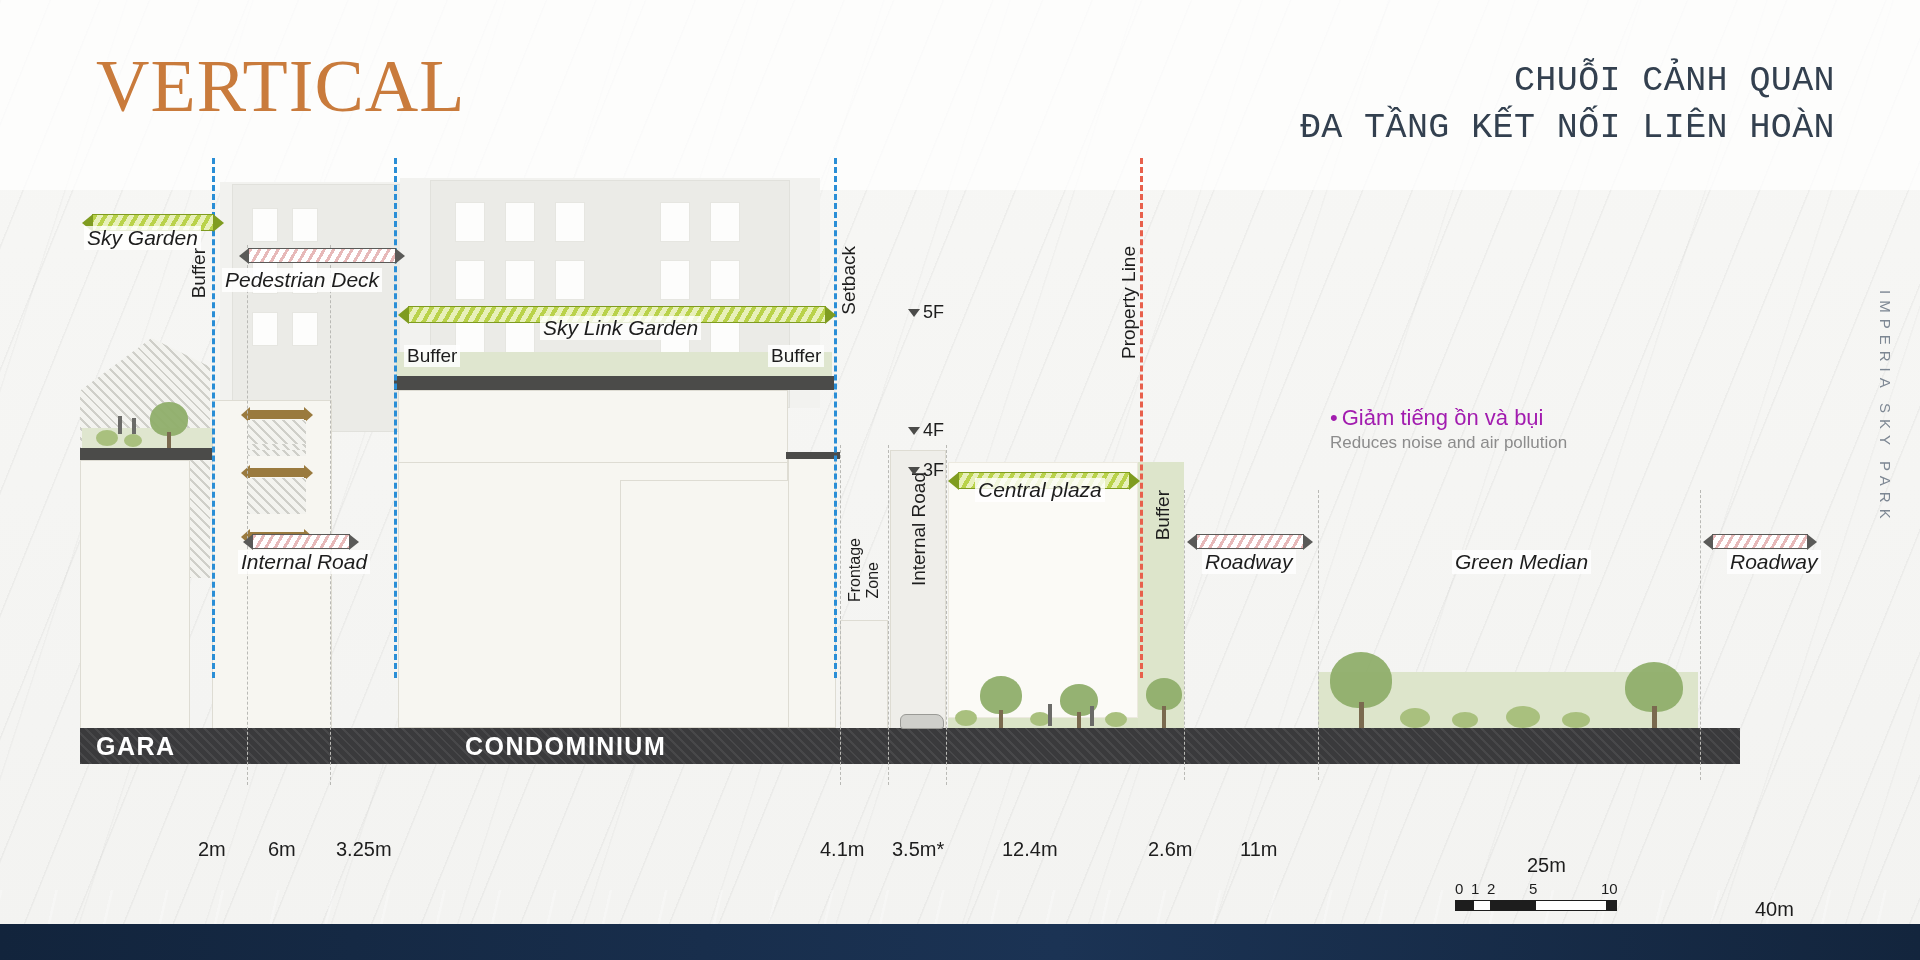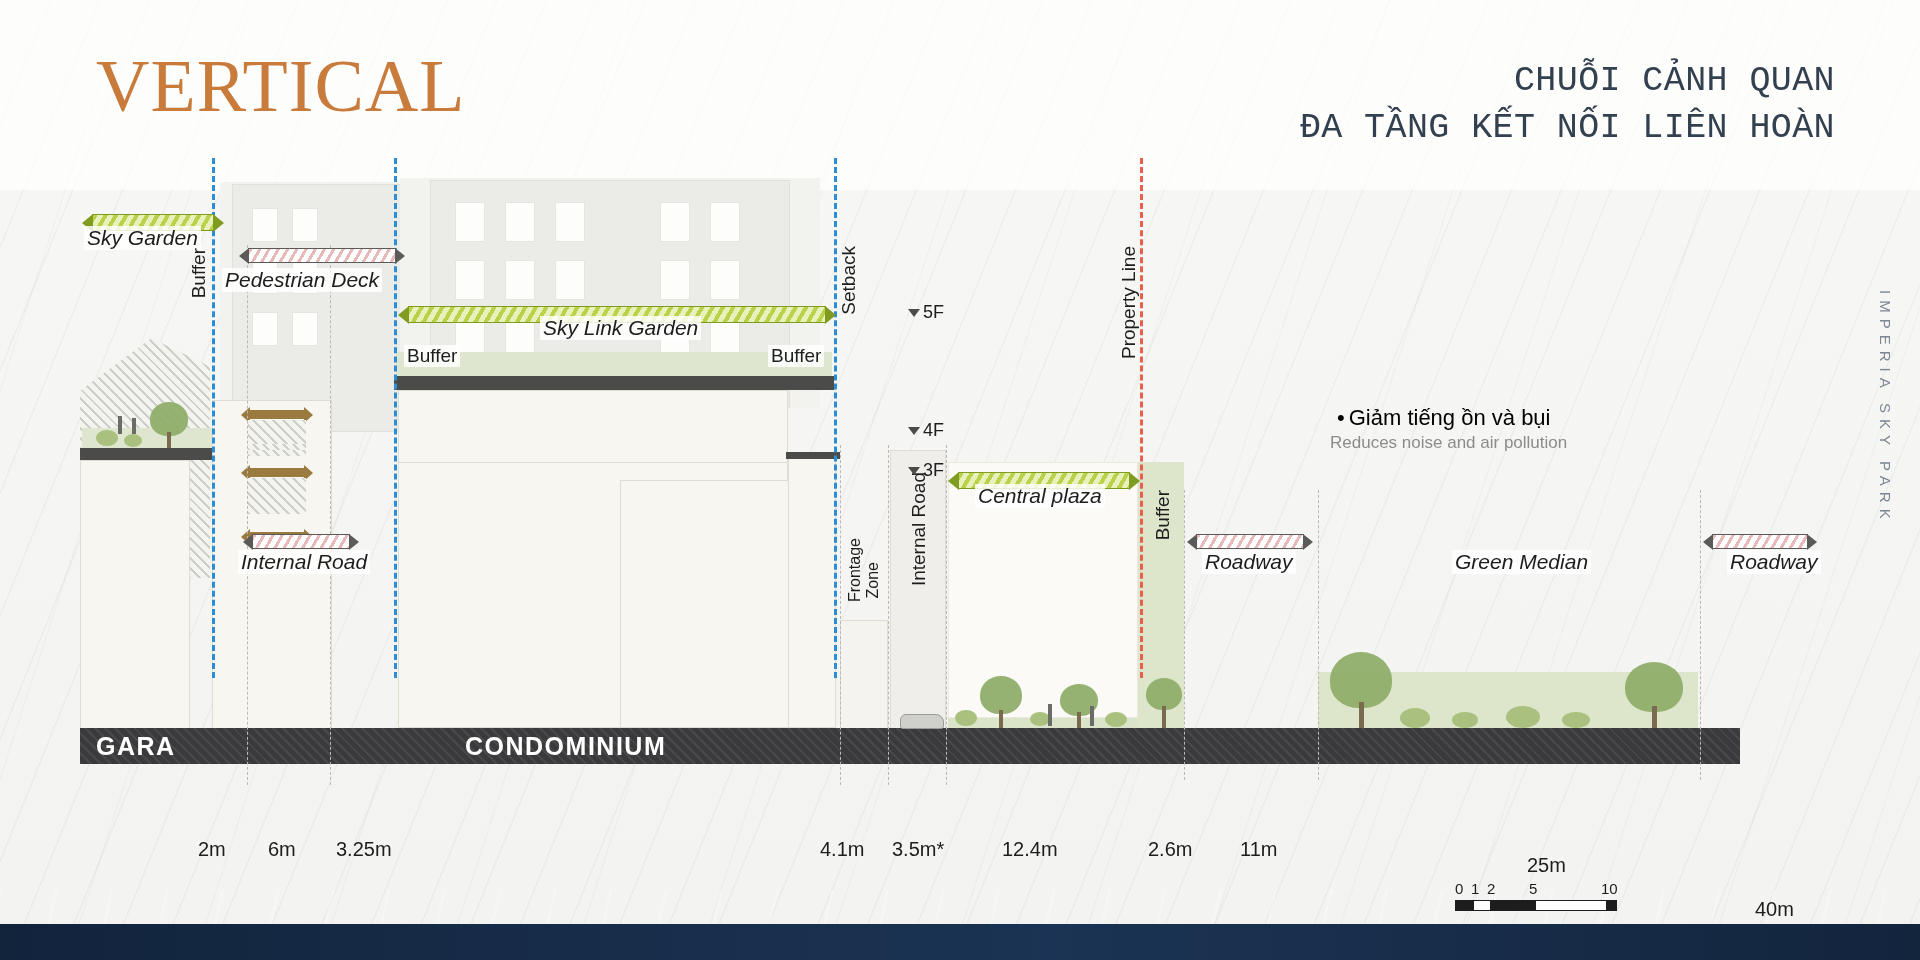--- a/index.html
+++ b/index.html
@@ -146,21 +146,21 @@
     border-left: 6px solid transparent; border-right: 6px solid transparent;
     border-top: 8px solid #4b4b49; vertical-align: middle;
   }
 
   
   .dim-row { position: absolute; top: 648px; left: 0; width: 1870px; height: 40px; }
   .dim { position: absolute; font-size: 20px; color: #1d1d1d; white-space: nowrap; }
 
   
   .bullets { position: absolute; left: 1330px; top: 215px; width: 420px; }
-  .b-main { font-size: 22px; color: #000000; margin: 0 7px 2px; }
+  .b-main { font-size: 22px; color: #a21caf; margin: 0 0 2px; }
   .b-main .dot { margin-right: 4px; }
   .b-sub { font-size: 17px; color: #8c8c8c; margin: 0 0 16px; }
 
   
   .scalebar { position: absolute; left: 1455px; top: 690px; width: 250px; }
   .sb-nums { position: relative; height: 18px; font-size: 15px; color: #1d1d1d; }
   .sb-nums span { position: absolute; top: 0; }
   .sb-bar { position: relative; height: 11px; margin-top: 2px; }
   .sb-seg { position: absolute; top: 0; height: 11px; border: 1px solid #1d1d1d; }
   .sb-dark { background: #1d1d1d; }
@@ -306,21 +306,21 @@
   <div class="lbl-w lbl-big" style="left:222px; top:78px;">Pedestrian Deck</div>
   <div class="lbl-w lbl-big" style="left:540px; top:126px;">Sky Link Garden</div>
   <div class="lbl-w" style="left:404px; top:155px;">Buffer</div>
   <div class="lbl-w" style="left:768px; top:155px;">Buffer</div>
   <div class="lbl-v" style="left:838px; top:56px;">Setback</div>
   <div class="lbl-v" style="left:1118px; top:56px;">Property Line</div>
   <div class="lbl-w lbl-big" style="left:238px; top:360px;">Internal Road</div>
   <div class="lbl-v" style="left:908px; top:282px;">Internal Road</div>
   <div class="lbl-v" style="left:846px; top:348px; font-size:16px;">Frontage</div>
   <div class="lbl-v" style="left:864px; top:372px; font-size:16px;">Zone</div>
-  <div class="lbl-w lbl-big" style="left:975px; top:294px;text-align:right;">Central plaza</div>
+  <div class="lbl-w lbl-big" style="left:975px; top:288px;text-align:right;">Central plaza</div>
   <div class="lbl-v" style="left:1152px; top:300px;">Buffer</div>
   <div class="lbl-w lbl-big" style="left:1202px; top:360px;">Roadway</div>
   <div class="lbl-w lbl-big" style="left:1452px; top:360px;">Green Median</div>
   <div class="lbl-w lbl-big" style="left:1727px; top:360px;">Roadway</div>
 
   <div class="floor" style="left:908px; top:112px;">
     <span class="tri"></span><span>5F</span>
   </div>
   <div class="floor" style="left:908px; top:182px;margin-top:48px;">
     <span class="tri"></span><span>4F</span>

